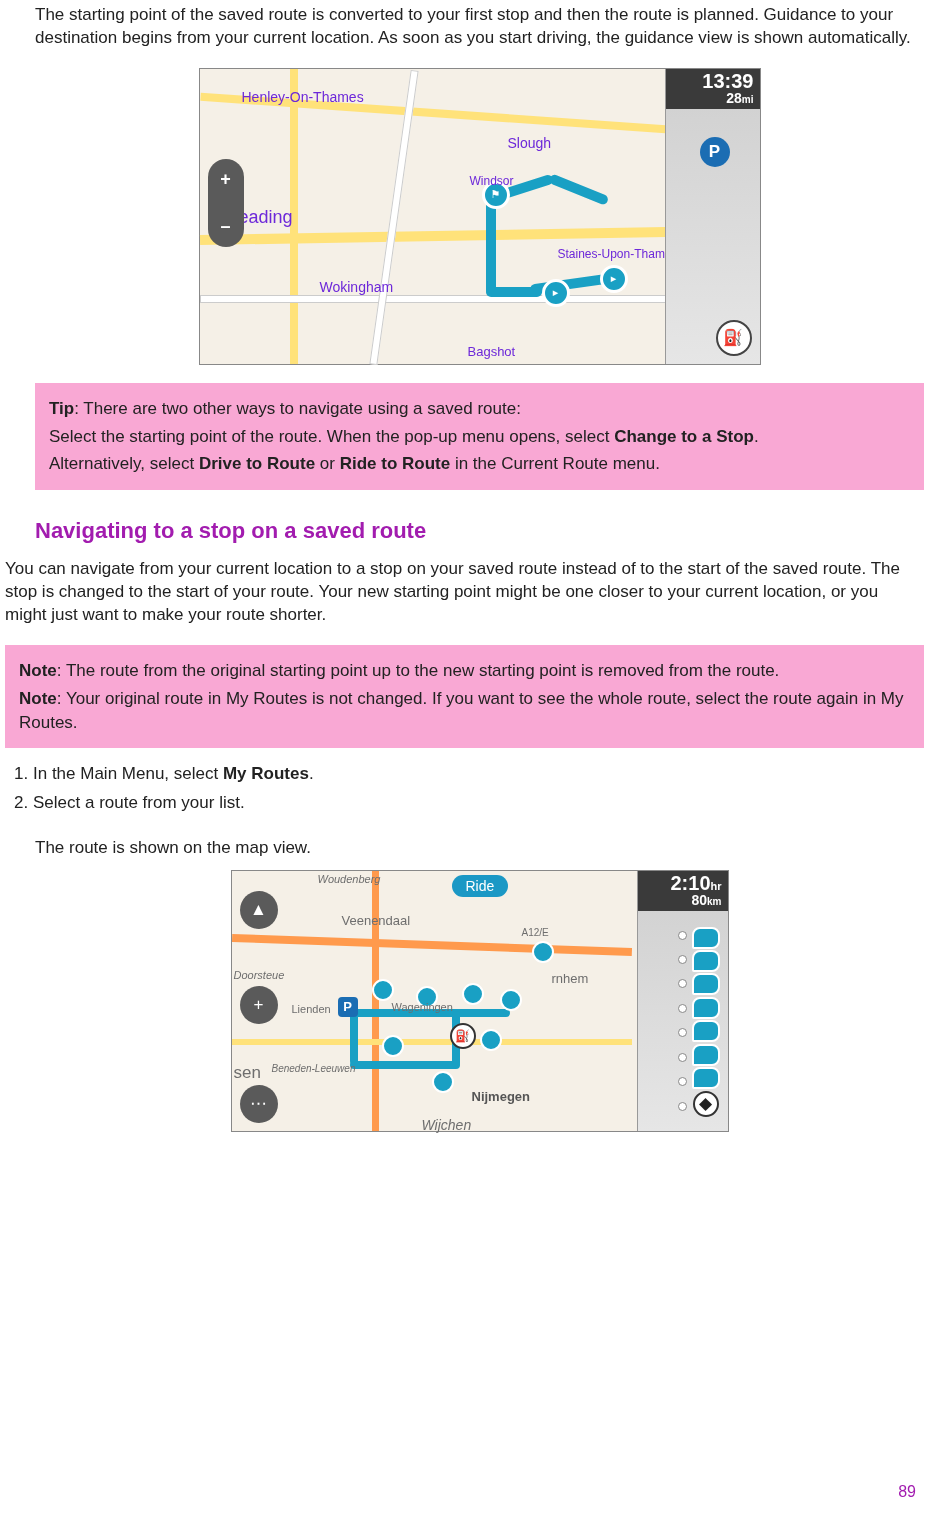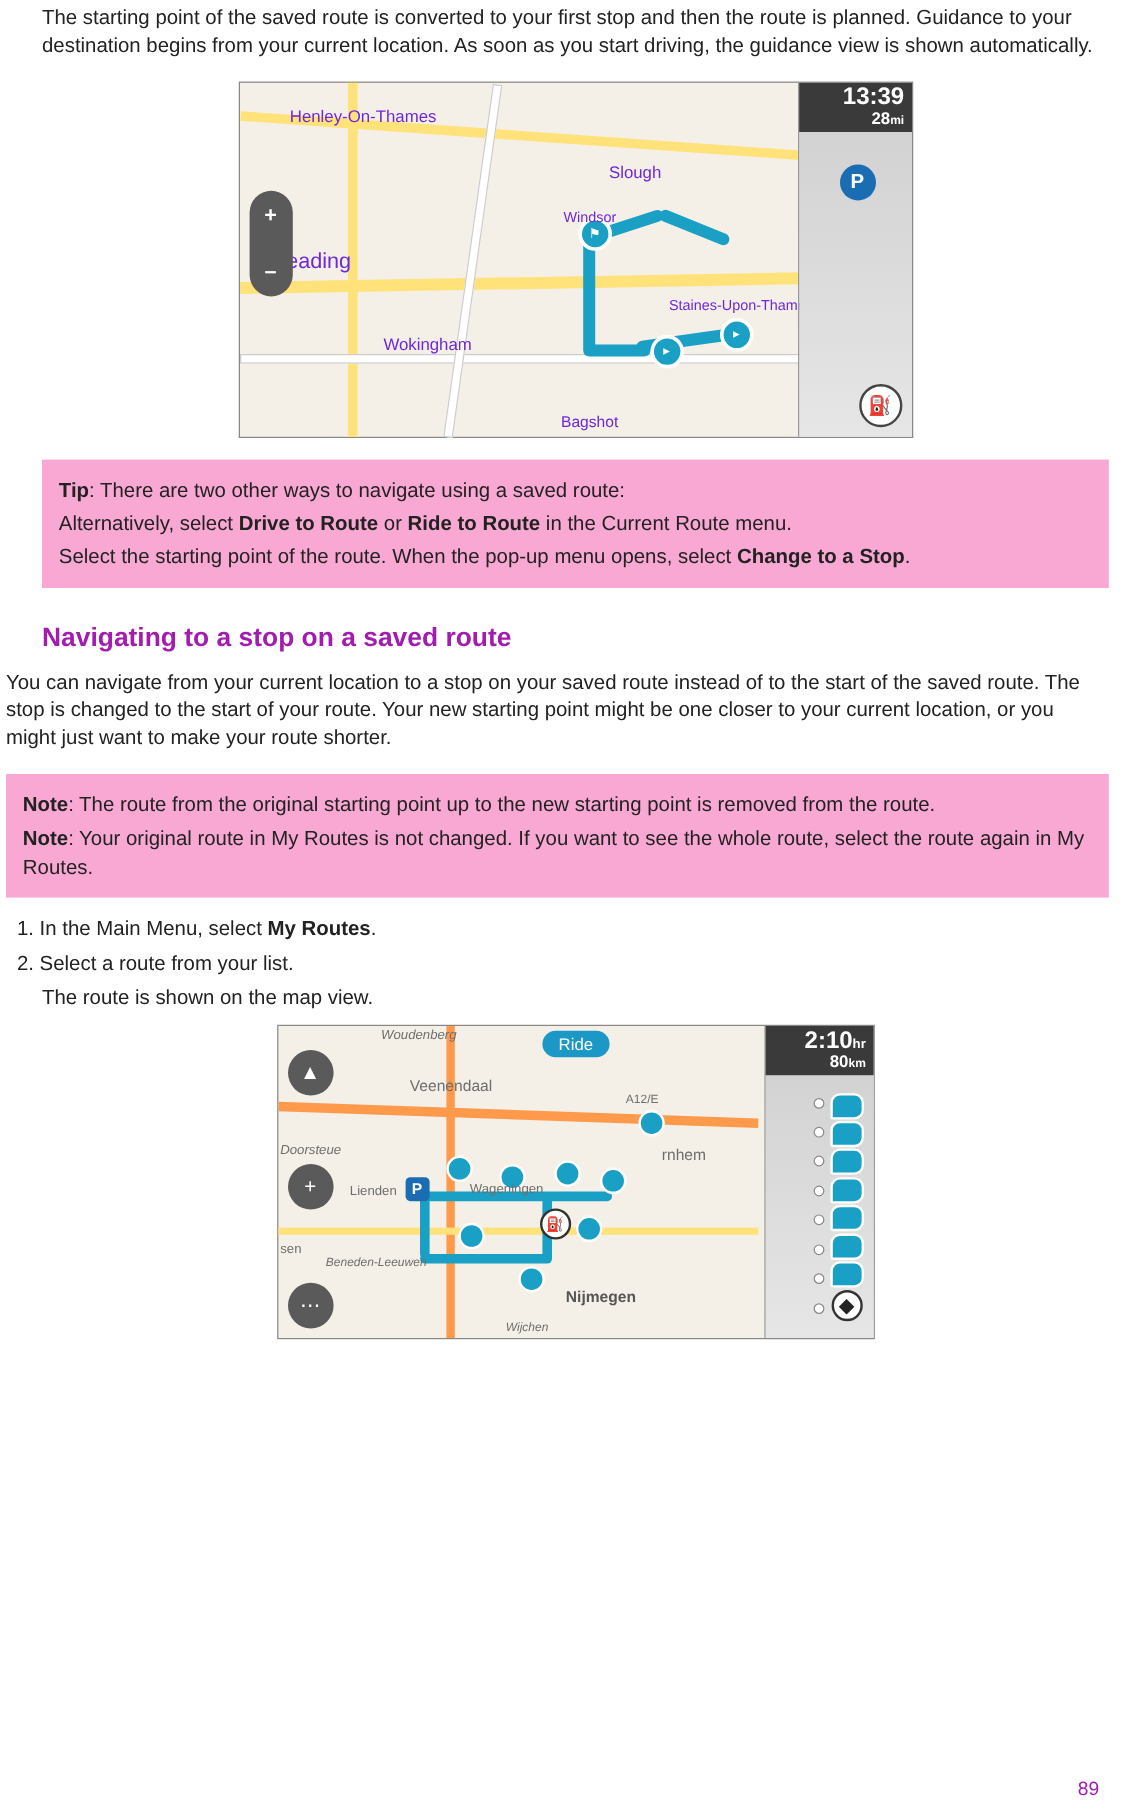--- a/index.html
+++ b/index.html
@@ -78,21 +78,21 @@
     line-height: 1.4;
   }
   .note-box p { margin: 4px 0; }
   .section-heading {
     color: #a21caf;
     font-size: 22px;
     font-weight: bold;
     margin: 28px 0 14px 0;
   }
   ol.steps {
-    margin: 10px 0 4px 0;
+    margin: 10px 0 20px 0;
     padding-left: 28px;
   }
   ol.steps li {
     margin: 4px 0;
     line-height: 1.45;
   }
   .substep {
     margin: 4px 0 10px 28px;
     line-height: 1.4;
   }
@@ -167,22 +167,22 @@
           <div class="dist"><span>28</span><span style="font-size:10px;">mi</span></div>
         </div>
         <div style="position:absolute;right:30px;top:68px;width:30px;height:30px;border-radius:50%;background:#1b6db3;color:#fff;display:flex;align-items:center;justify-content:center;font-weight:bold;">P</div>
         <div class="fuel-icon">⛽</div>
       </div>
     </div>
   </div>
 
   <div class="note-box">
     <p><b>Tip</b><span>: There are two other ways to navigate using a saved route:</span></p>
+    <p><span>Select the starting point of the route. When the pop-up menu opens, select </span><b>Change to a Stop</b><span>.</span></p>
     <p><span>Alternatively, select </span><b>Drive to Route</b><span> or </span><b>Ride to Route</b><span> in the Current Route menu.</span></p>
-    <p><span>Select the starting point of the route. When the pop-up menu opens, select </span><b>Change to a Stop</b><span>.</span></p>
   </div>
 
   <h3 class="section-heading">Navigating to a stop on a saved route</h3>
 
   <p class="para" style="margin-top:0;margin-left:-30px;">You can navigate from your current location to a stop on your saved route instead of to the start of the saved route. The stop is changed to the start of your route. Your new starting point might be one closer to your current location, or you might just want to make your route shorter.</p>
 
   <div class="note-box" style="margin-left:-30px;padding-left:14px;">
     <p><b>Note</b><span>: The route from the original starting point up to the new starting point is removed from the route.</span></p>
     <p><b>Note</b><span>: Your original route in My Routes is not changed. If you want to see the whole route, select the route again in My Routes.</span></p>
   </div>
@@ -219,24 +219,24 @@
       <div class="ride-btn" style="left:220px;top:4px;">Ride</div>
 
       <span class="city-label2" style="left:86px;top:2px;font-size:11px;font-style:italic;">Woudenberg</span>
       <span class="city-label2" style="left:110px;top:42px;">Veenendaal</span>
       <span class="city-label2" style="left:290px;top:56px;font-size:10px;">A12/E</span>
       <span class="city-label2" style="left:2px;top:98px;font-size:11px;font-style:italic;">Doorsteue</span>
       <span class="city-label2" style="left:60px;top:132px;font-size:11px;">Lienden</span>
       <span class="city-label2" style="left:160px;top:130px;font-size:11px;">Wageningen</span>
       <span class="city-label2" style="left:320px;top:100px;">rnhem</span>
       <span class="city-label2" style="left:370px;top:130px;font-size:10px;padding-left:47px;">Duive</span>
-      <span class="city-label2" style="left:2px;top:180px;font-size:11px;">sen</span>
+      <span class="city-label2" style="left:2px;top:192px;font-size:17px;">sen</span>
       <span class="city-label2" style="left:40px;top:192px;font-size:10px;font-style:italic;">Beneden-Leeuwen</span>
       <span class="city-label2" style="left:240px;top:218px;font-weight:bold;color:#555;">Nijmegen</span>
-      <span class="city-label2" style="left:190px;top:246px;font-size:10px;font-style:italic;">Wijchen</span>
+      <span class="city-label2" style="left:190px;top:246px;font-size:14px;font-style:italic;">Wijchen</span>
 
       <div class="circle-btn" style="left:8px;top:20px;">▲</div>
       <div class="circle-btn" style="left:8px;top:115px;">+</div>
       <div class="circle-btn" style="left:8px;top:214px;">⋯</div>
 
       <div class="map-sidebar" style="width:90px;">
         <div class="sidebar-top">
           <div class="time"><span>2:10</span><span style="font-size:11px;">hr</span></div>
           <div class="dist"><span>80</span><span style="font-size:10px;">km</span></div>
         </div>

